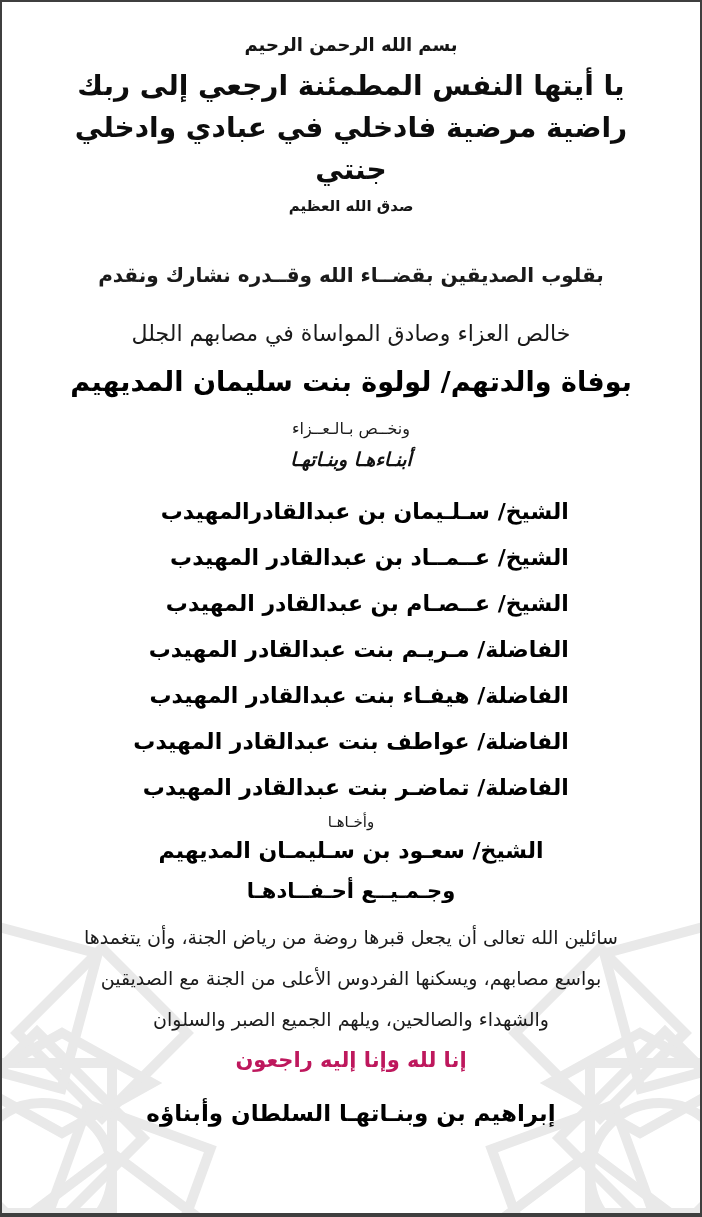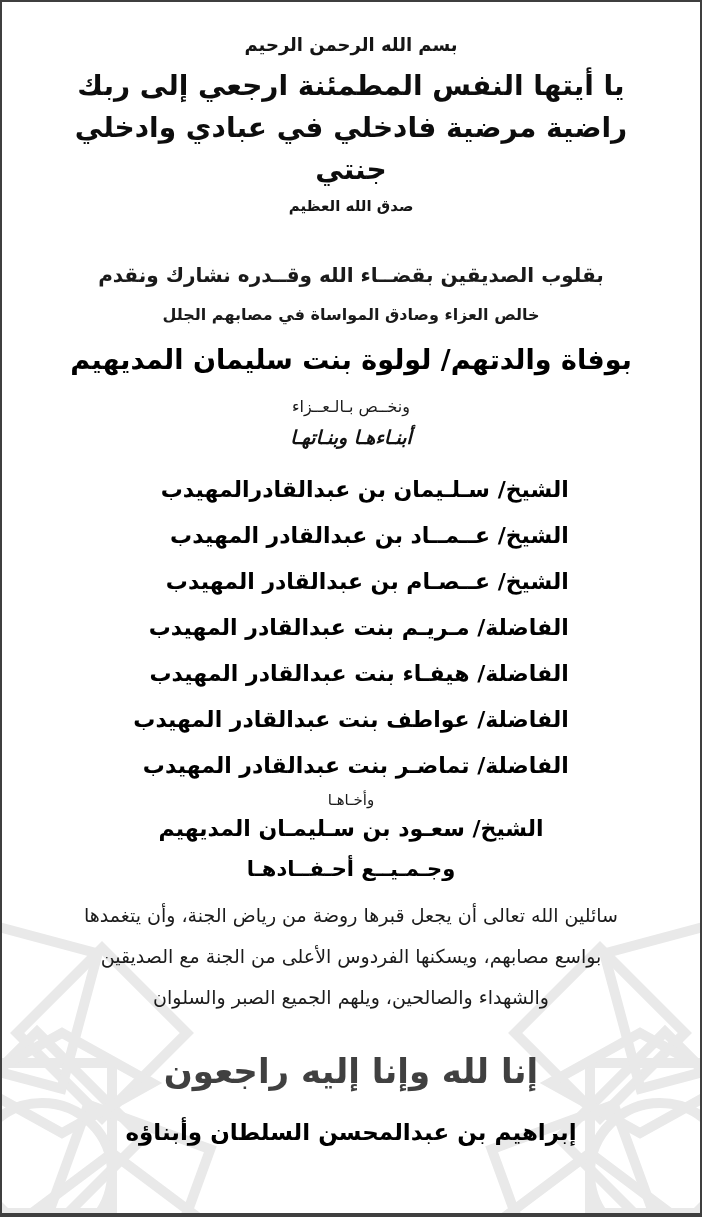--- a/index.html
+++ b/index.html
@@ -64,23 +64,23 @@
     font-weight:600;
     color:#1a1a1a;
   }
   .family-line{
     margin-top:20px;
     font-size:25px;
     font-weight:800;
     color:#000;
   }
   .condolence-line{
-    margin-top:18px;
-    font-size:16px;
-    font-weight:700;
+    margin-top:34px;
+    font-size:22px;
+    font-weight:400;
     color:#1a1a1a;
   }
   .deceased-line{
     margin-top:20px;
     font-size:27px;
     font-weight:800;
     color:#000;
   }
   .specify-line{
     margin-top:22px;
@@ -127,24 +127,24 @@
   }
   .dua-paragraph{
     margin-top:14px;
     width:640px;
     font-size:19px;
     font-weight:500;
     line-height:2.15;
     color:#1b1b1b;
   }
   .calli-istirja{
-    margin-top:33px;
-    font-size:34px;
-    font-weight:700;
-    color:#404040;
+    margin-top:8px;
+    font-size:21px;
+    font-weight:700;
+    color:#be185d;
   }
   .signature-line{
     margin-top:28px;
     font-size:23px;
     font-weight:800;
     color:#000;
   }
 </style>
 </head>
 <body>
@@ -212,15 +212,15 @@
   <div class="grandchildren-line">وجـمـيــع أحـفــادهـا</div>
 
   <div class="dua-paragraph">
     <span>سائلين الله تعالى أن يجعل قبرها روضة من رياض الجنة، وأن يتغمدها</span><br>
     <span>بواسع مصابهم، ويسكنها الفردوس الأعلى من الجنة مع الصديقين</span><br>
     <span>والشهداء والصالحين، ويلهم الجميع الصبر والسلوان</span>
   </div>
 
   <div class="calli-istirja">إنا لله وإنا إليه راجعون</div>
 
-  <div class="signature-line">إبراهيم بن عبدالمحسن السلطان وأبناؤه</div>
+  <div class="signature-line">إبراهيم بن وبنـاتهـا السلطان وأبناؤه</div>
 
 </div>
 
 </body></html>

